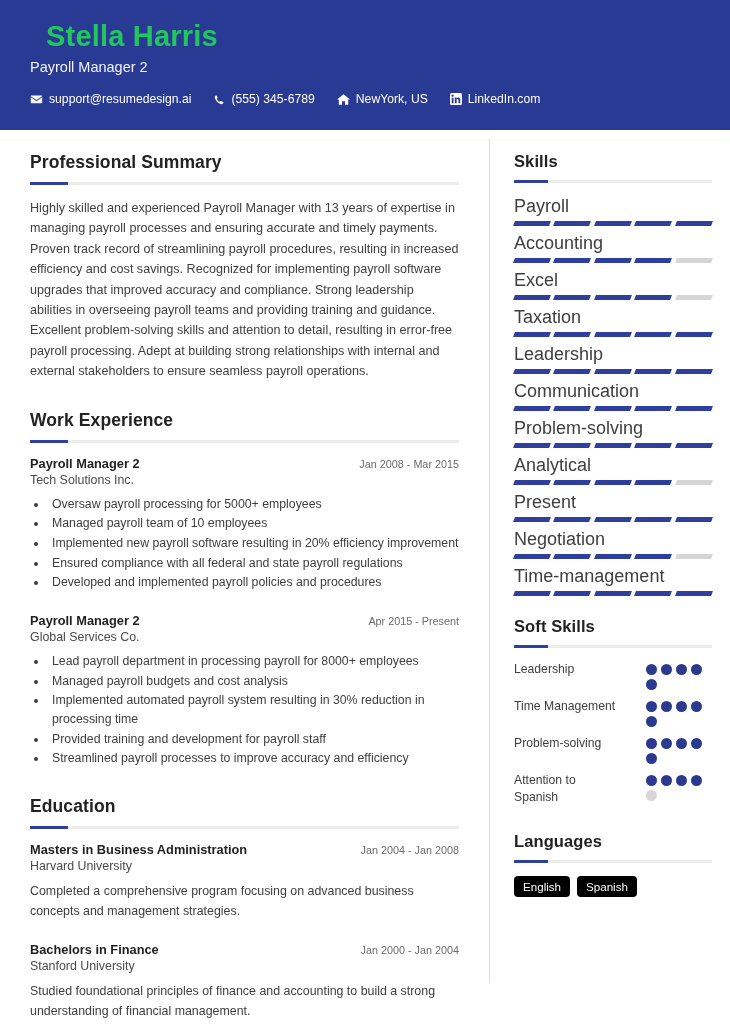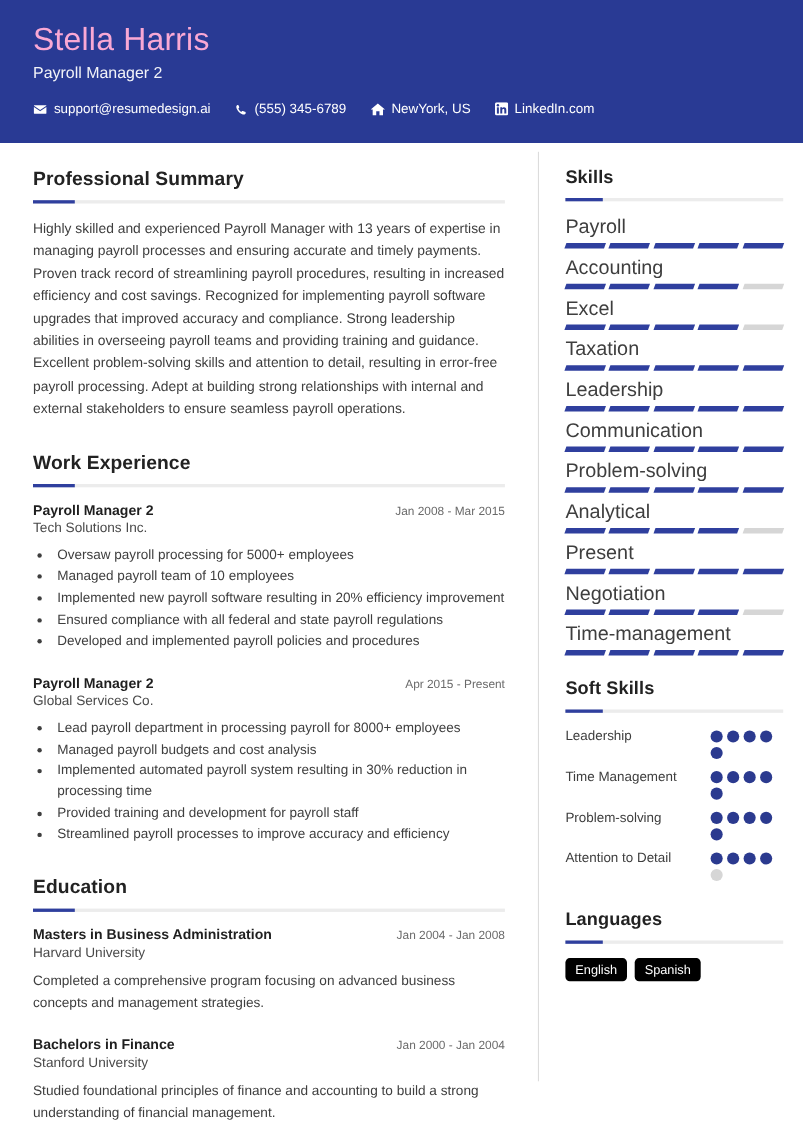--- a/index.html
+++ b/index.html
@@ -18,24 +18,25 @@
 
   
   .header {
     background: #293a94;
     color: #ffffff;
     padding: 20px 30px 20px 30px;
     height: 130px;
   }
   .name {
     font-size: 29px;
-    font-weight: normal;
+    font-weight: bold;
     letter-spacing: 0.2px;
     line-height: 1.15;
-    color: #f9a8d4;
+    color: #22c55e;
+    margin-left: 16px;
   }
   .job-title {
     font-size: 14.5px;
     margin-top: 6px;
     color: #f2f3f8;
     font-weight: normal;
   }
   .contact-row {
     margin-top: 17px;
     display: flex;
@@ -476,21 +477,21 @@
               <div class="soft-label">Problem-solving</div>
               <div class="soft-dots">
                 <div class="dot on"></div>
                 <div class="dot on"></div>
                 <div class="dot on"></div>
                 <div class="dot on"></div>
                 <div class="dot on"></div>
               </div>
             </div>
             <div class="soft-row">
-              <div class="soft-label">Attention to Detail</div>
+              <div class="soft-label">Attention to Spanish</div>
               <div class="soft-dots">
                 <div class="dot on"></div>
                 <div class="dot on"></div>
                 <div class="dot on"></div>
                 <div class="dot on"></div>
                 <div class="dot"></div>
               </div>
             </div>
           </div>
       </div>

